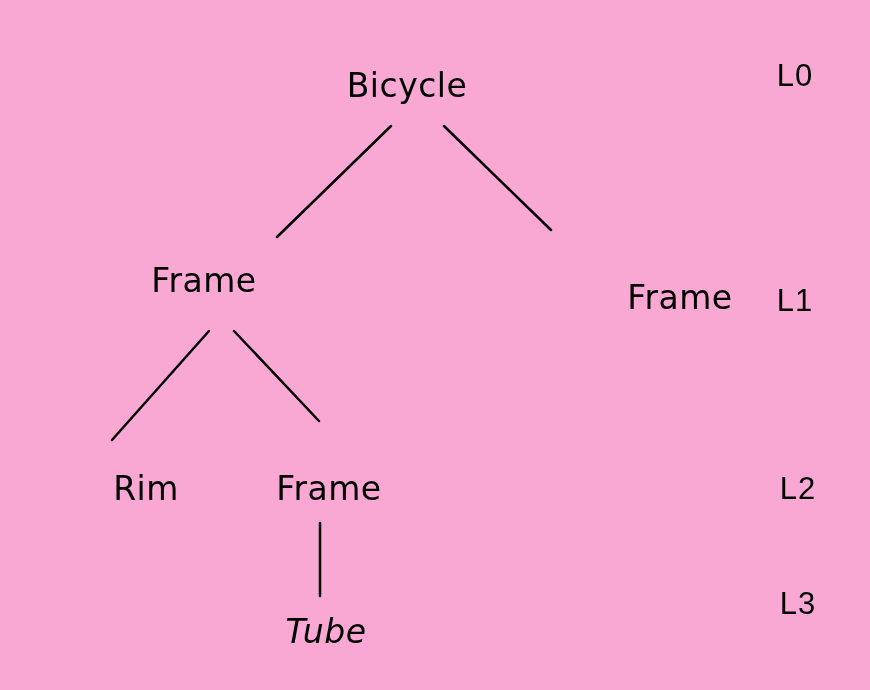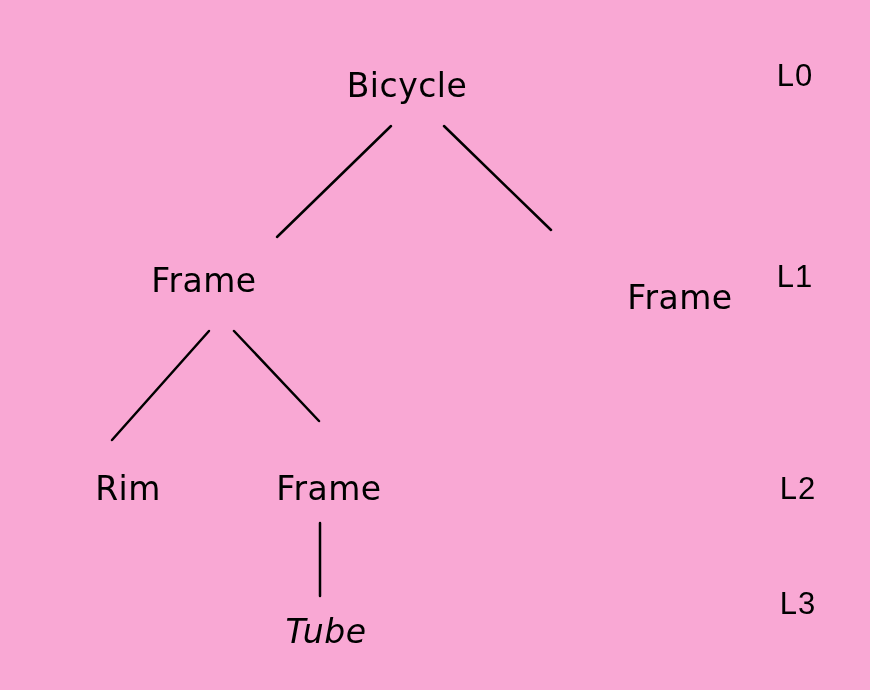--- a/index.html
+++ b/index.html
@@ -57,25 +57,25 @@
       <line x1="444" y1="126" x2="551" y2="230" stroke="#000000" stroke-width="2.5" stroke-linecap="round"></line>
       <line x1="209" y1="331" x2="112" y2="440" stroke="#000000" stroke-width="2.5" stroke-linecap="round"></line>
       <line x1="234" y1="331" x2="319" y2="421" stroke="#000000" stroke-width="2.5" stroke-linecap="round"></line>
       <line x1="320" y1="523" x2="320" y2="596" stroke="#000000" stroke-width="2.5" stroke-linecap="round"></line>
     </svg>
 
   <div id="node-layer">
       <div class="node-label" style="left: 407px; top: 85px;">Bicycle</div>
       <div class="node-label" style="left: 204px; top: 280px;">Frame</div>
       <div class="node-label" style="left: 640px; top: 297px; margin-left: 40px;">Frame</div>
-      <div class="node-label" style="left: 128px; top: 488px;">Rim</div>
+      <div class="node-label" style="left: 146px; top: 488px;">Rim</div>
       <div class="node-label" style="left: 329px; top: 488px;">Frame</div>
       <div class="node-label" style="left: 326px; top: 631px; font-style: italic;">Tube</div>
     </div>
 
   <div id="level-layer">
       <div class="level-label" style="left: 795px; top: 75px;">L0</div>
-      <div class="level-label" style="left: 795px; top: 276px;">L1</div>
+      <div class="level-label" style="left: 795px; top: 300px;">L1</div>
       <div class="level-label" style="left: 798px; top: 488px;">L2</div>
       <div class="level-label" style="left: 798px; top: 603px;">L3</div>
     </div>
 
 </div>
 
 </body></html>

